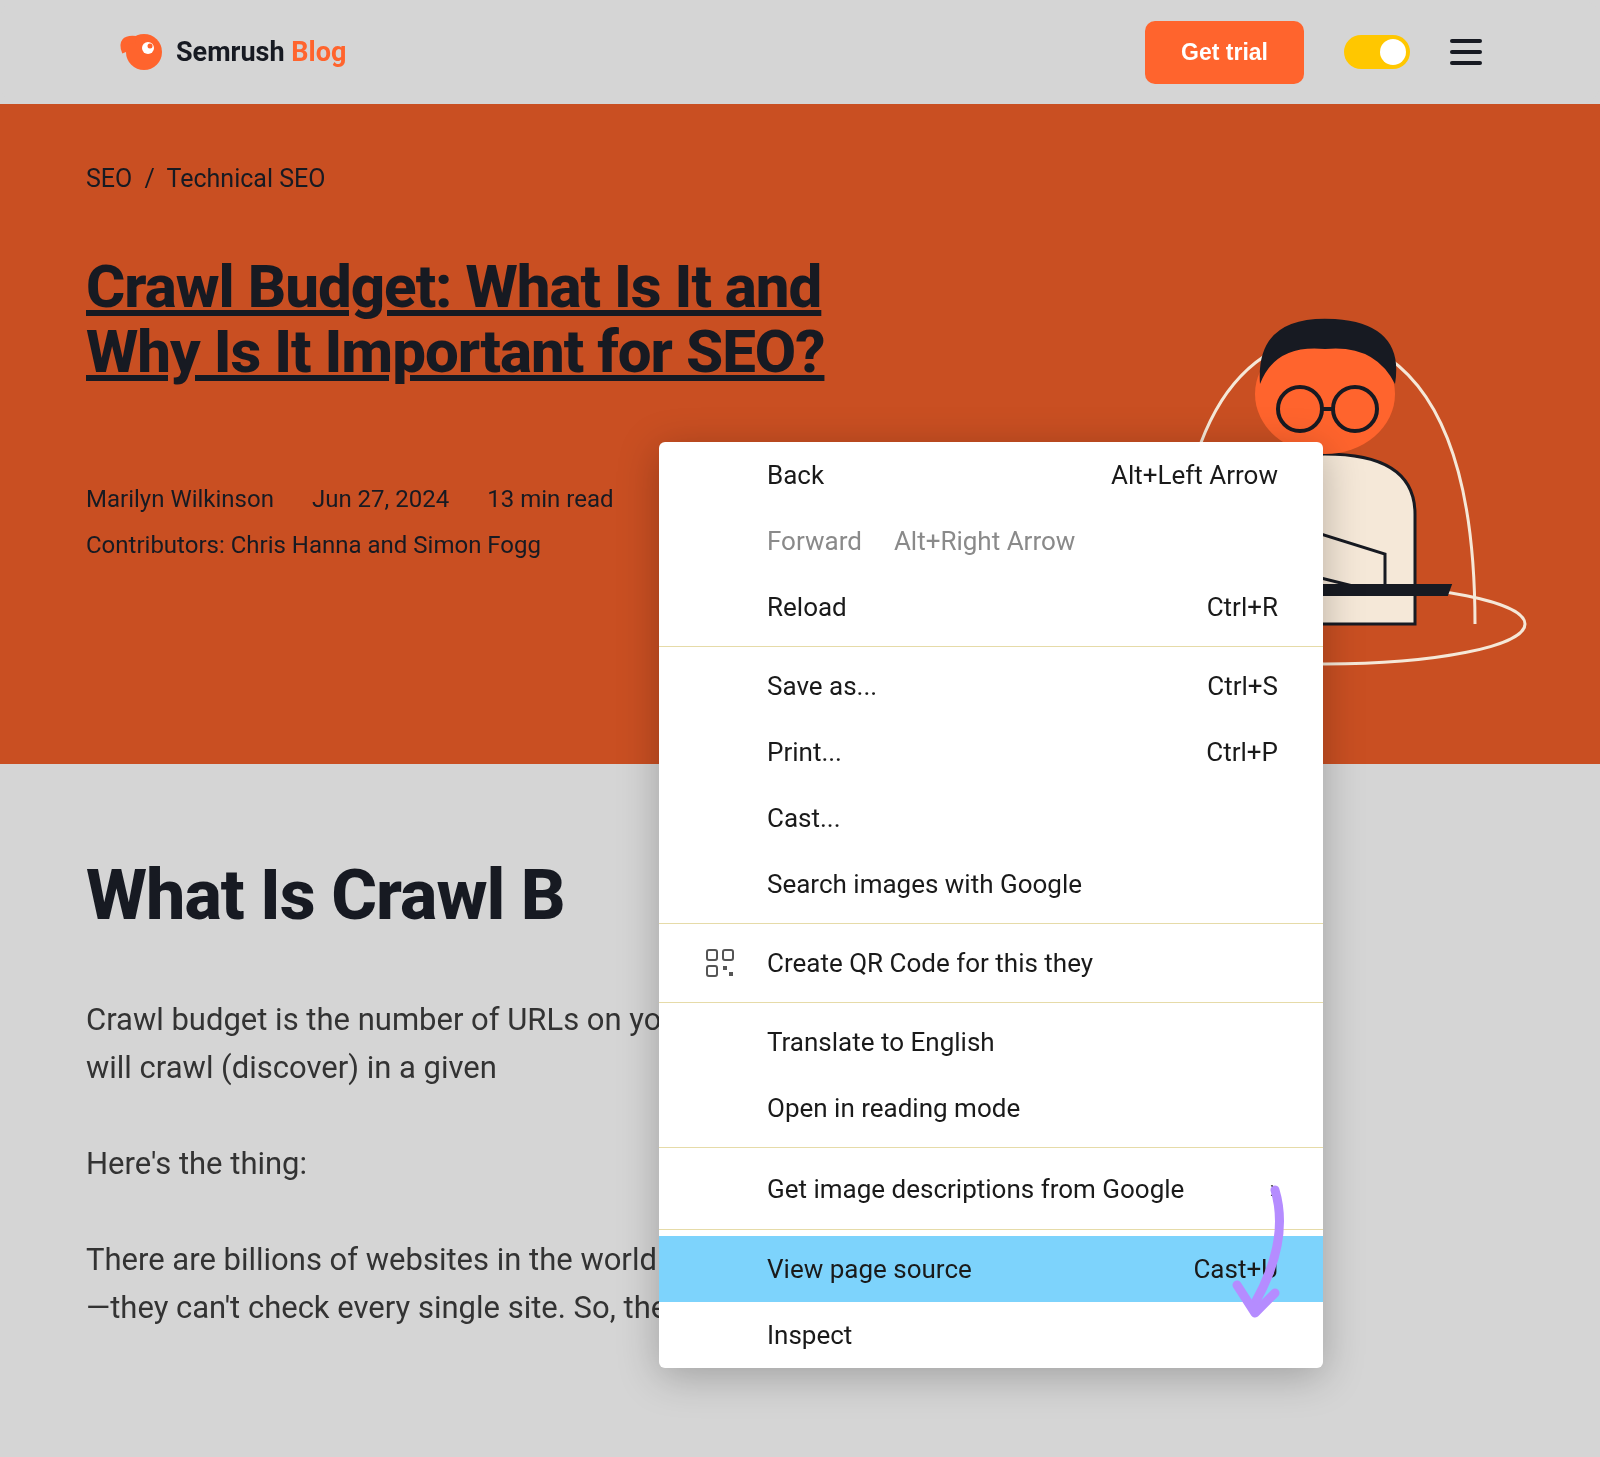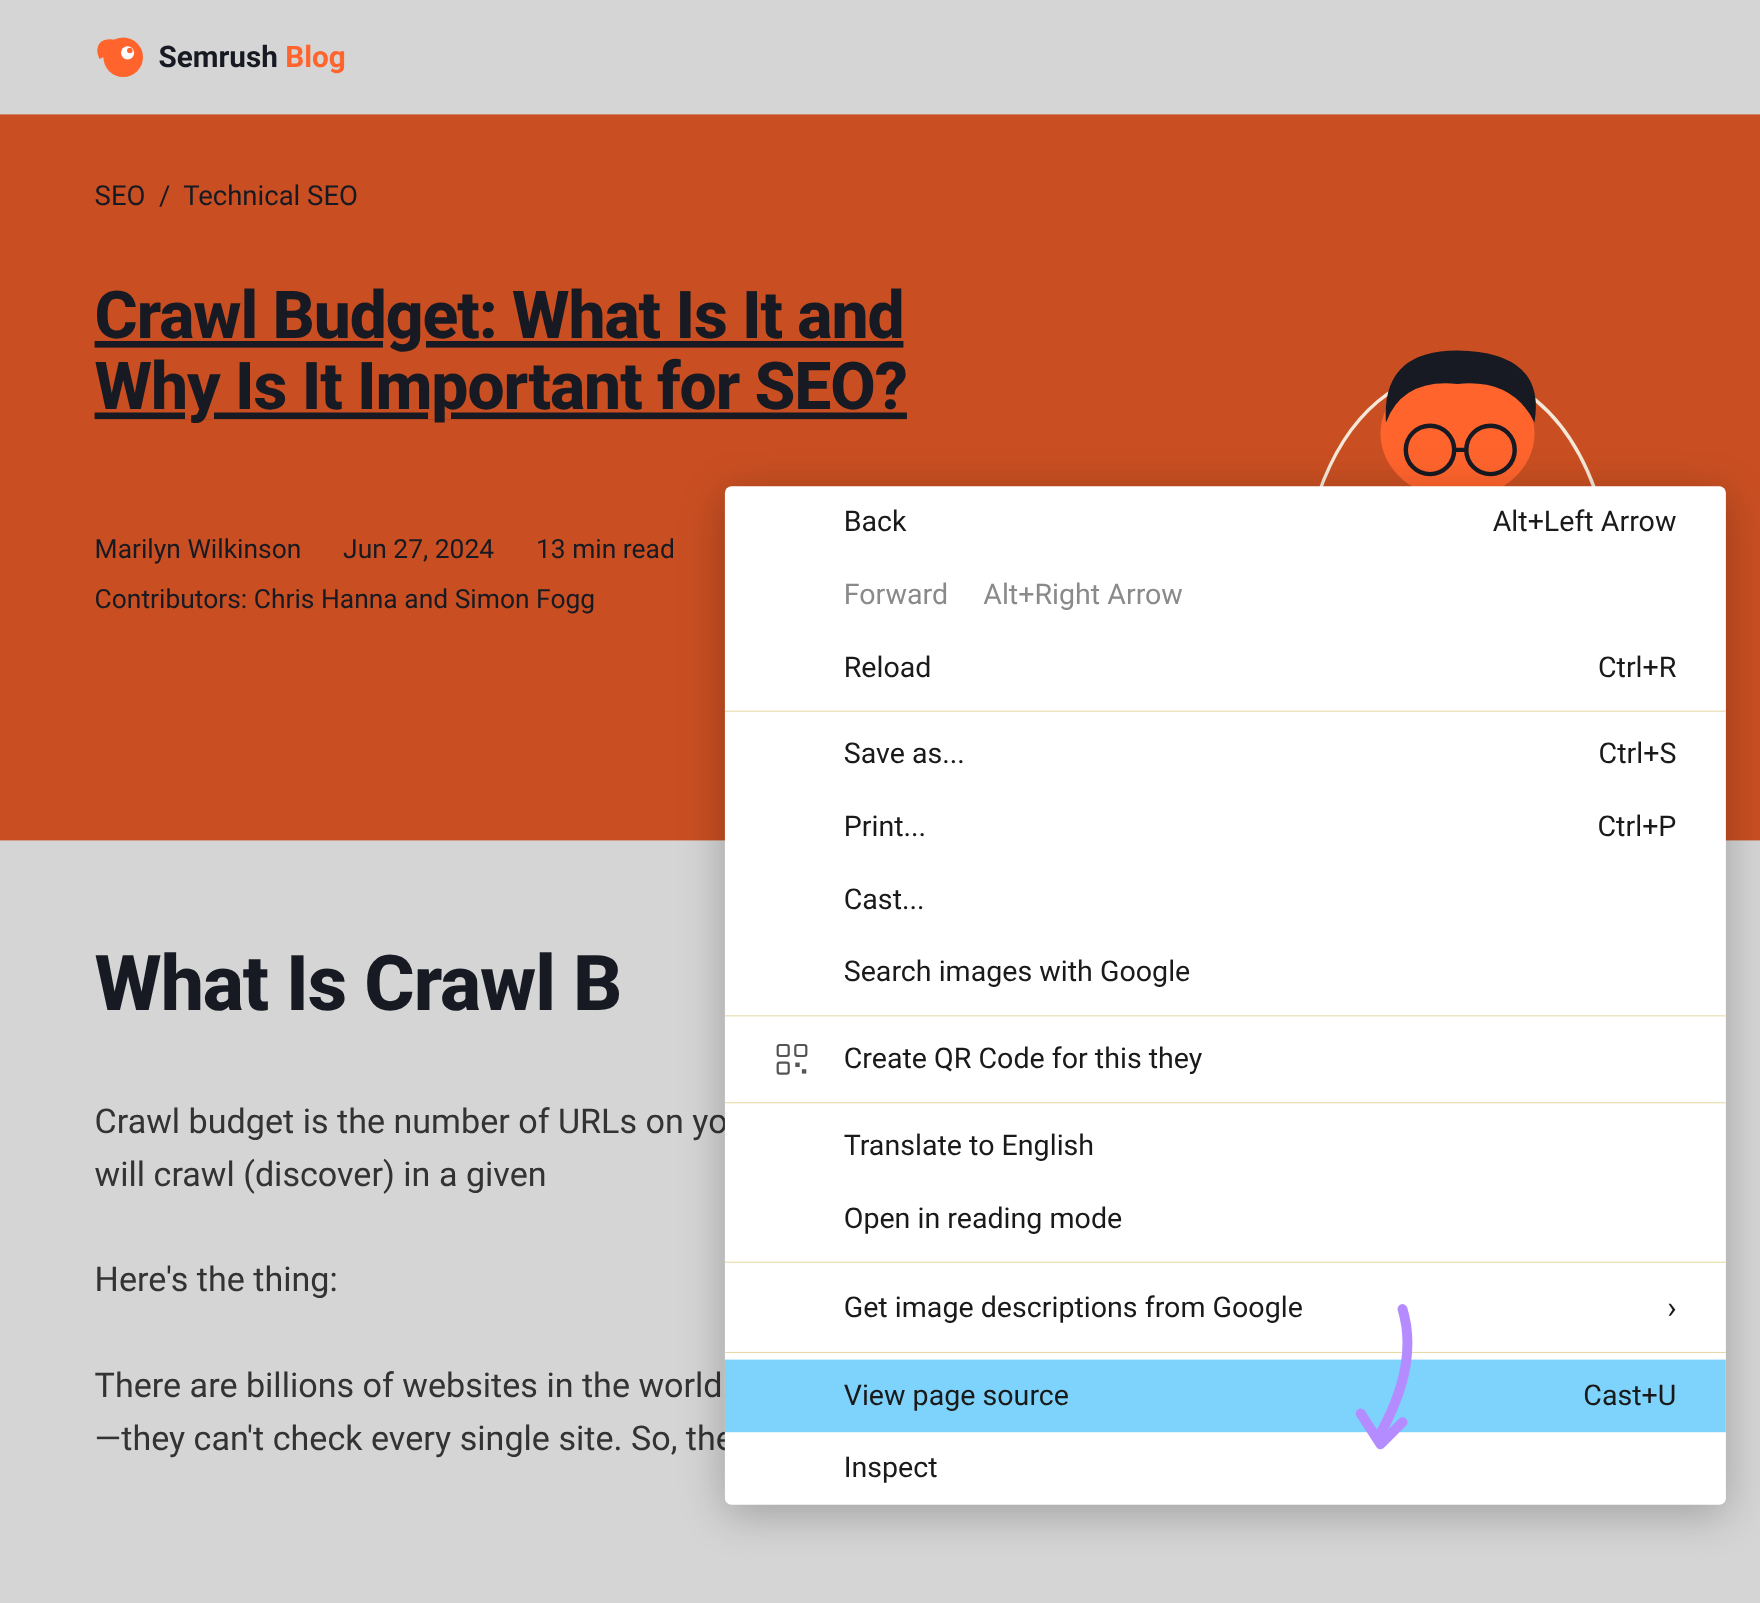--- a/index.html
+++ b/index.html
@@ -9,21 +9,21 @@
     width: 1600px;
     height: 1457px;
     overflow: hidden;
     position: relative;
   }
   .header {
     background: #d5d5d5;
     height: 104px;
     display: flex;
     align-items: center;
-    padding: 0 86px;
+    padding: 0 118px;
     justify-content: space-between;
     border-radius: 20px;
   }
   .brand {
     display: flex;
     align-items: center;
     gap: 14px;
   }
   .brand-logo {
     width: 44px;
@@ -134,21 +134,21 @@
     color: #333;
     line-height: 1.55;
     margin-bottom: 48px;
     max-width: 1200px;
   }
   
   .context-menu {
     position: absolute;
     top: 442px;
     left: 659px;
-    width: 910px;
+    width: 664px;
     background: #fff;
     border-radius: 6px;
     box-shadow: 0 8px 40px rgba(0,0,0,0.25);
     overflow: hidden;
     z-index: 100;
   }
   .menu-item {
     display: flex;
     align-items: center;
     padding: 18px 45px 18px 108px;
@@ -203,20 +203,29 @@
     <svg class="brand-logo" viewBox="0 0 44 44">
       <circle cx="26" cy="22" r="18" fill="#ff642d"></circle>
       <path d="M8 22 Q 2 8 18 10" stroke="#ff642d" stroke-width="8" fill="none"></path>
       <circle cx="30" cy="18" r="6" fill="#fff"></circle>
       <circle cx="32" cy="16" r="2.5" fill="#ff642d"></circle>
     </svg>
     <div class="brand-text">
       <span>Semrush</span> <span class="orange">Blog</span>
     </div>
   </div>
+  <div class="header-right">
+    <button class="cta-button">Get trial</button>
+    <div class="toggle"></div>
+    <div class="hamburger">
+      <div></div>
+        <div></div>
+        <div></div>
+    </div>
+  </div>
 </div>
 
 <div class="hero">
   <div class="breadcrumb">
     <a href="#">SEO</a>
     <span class="breadcrumb-sep">/</span>
     <a href="#">Technical SEO</a>
   </div>
   <h1 class="hero-title">Crawl Budget: What Is It and Why Is It Important for SEO?</h1>
   <div class="meta">

